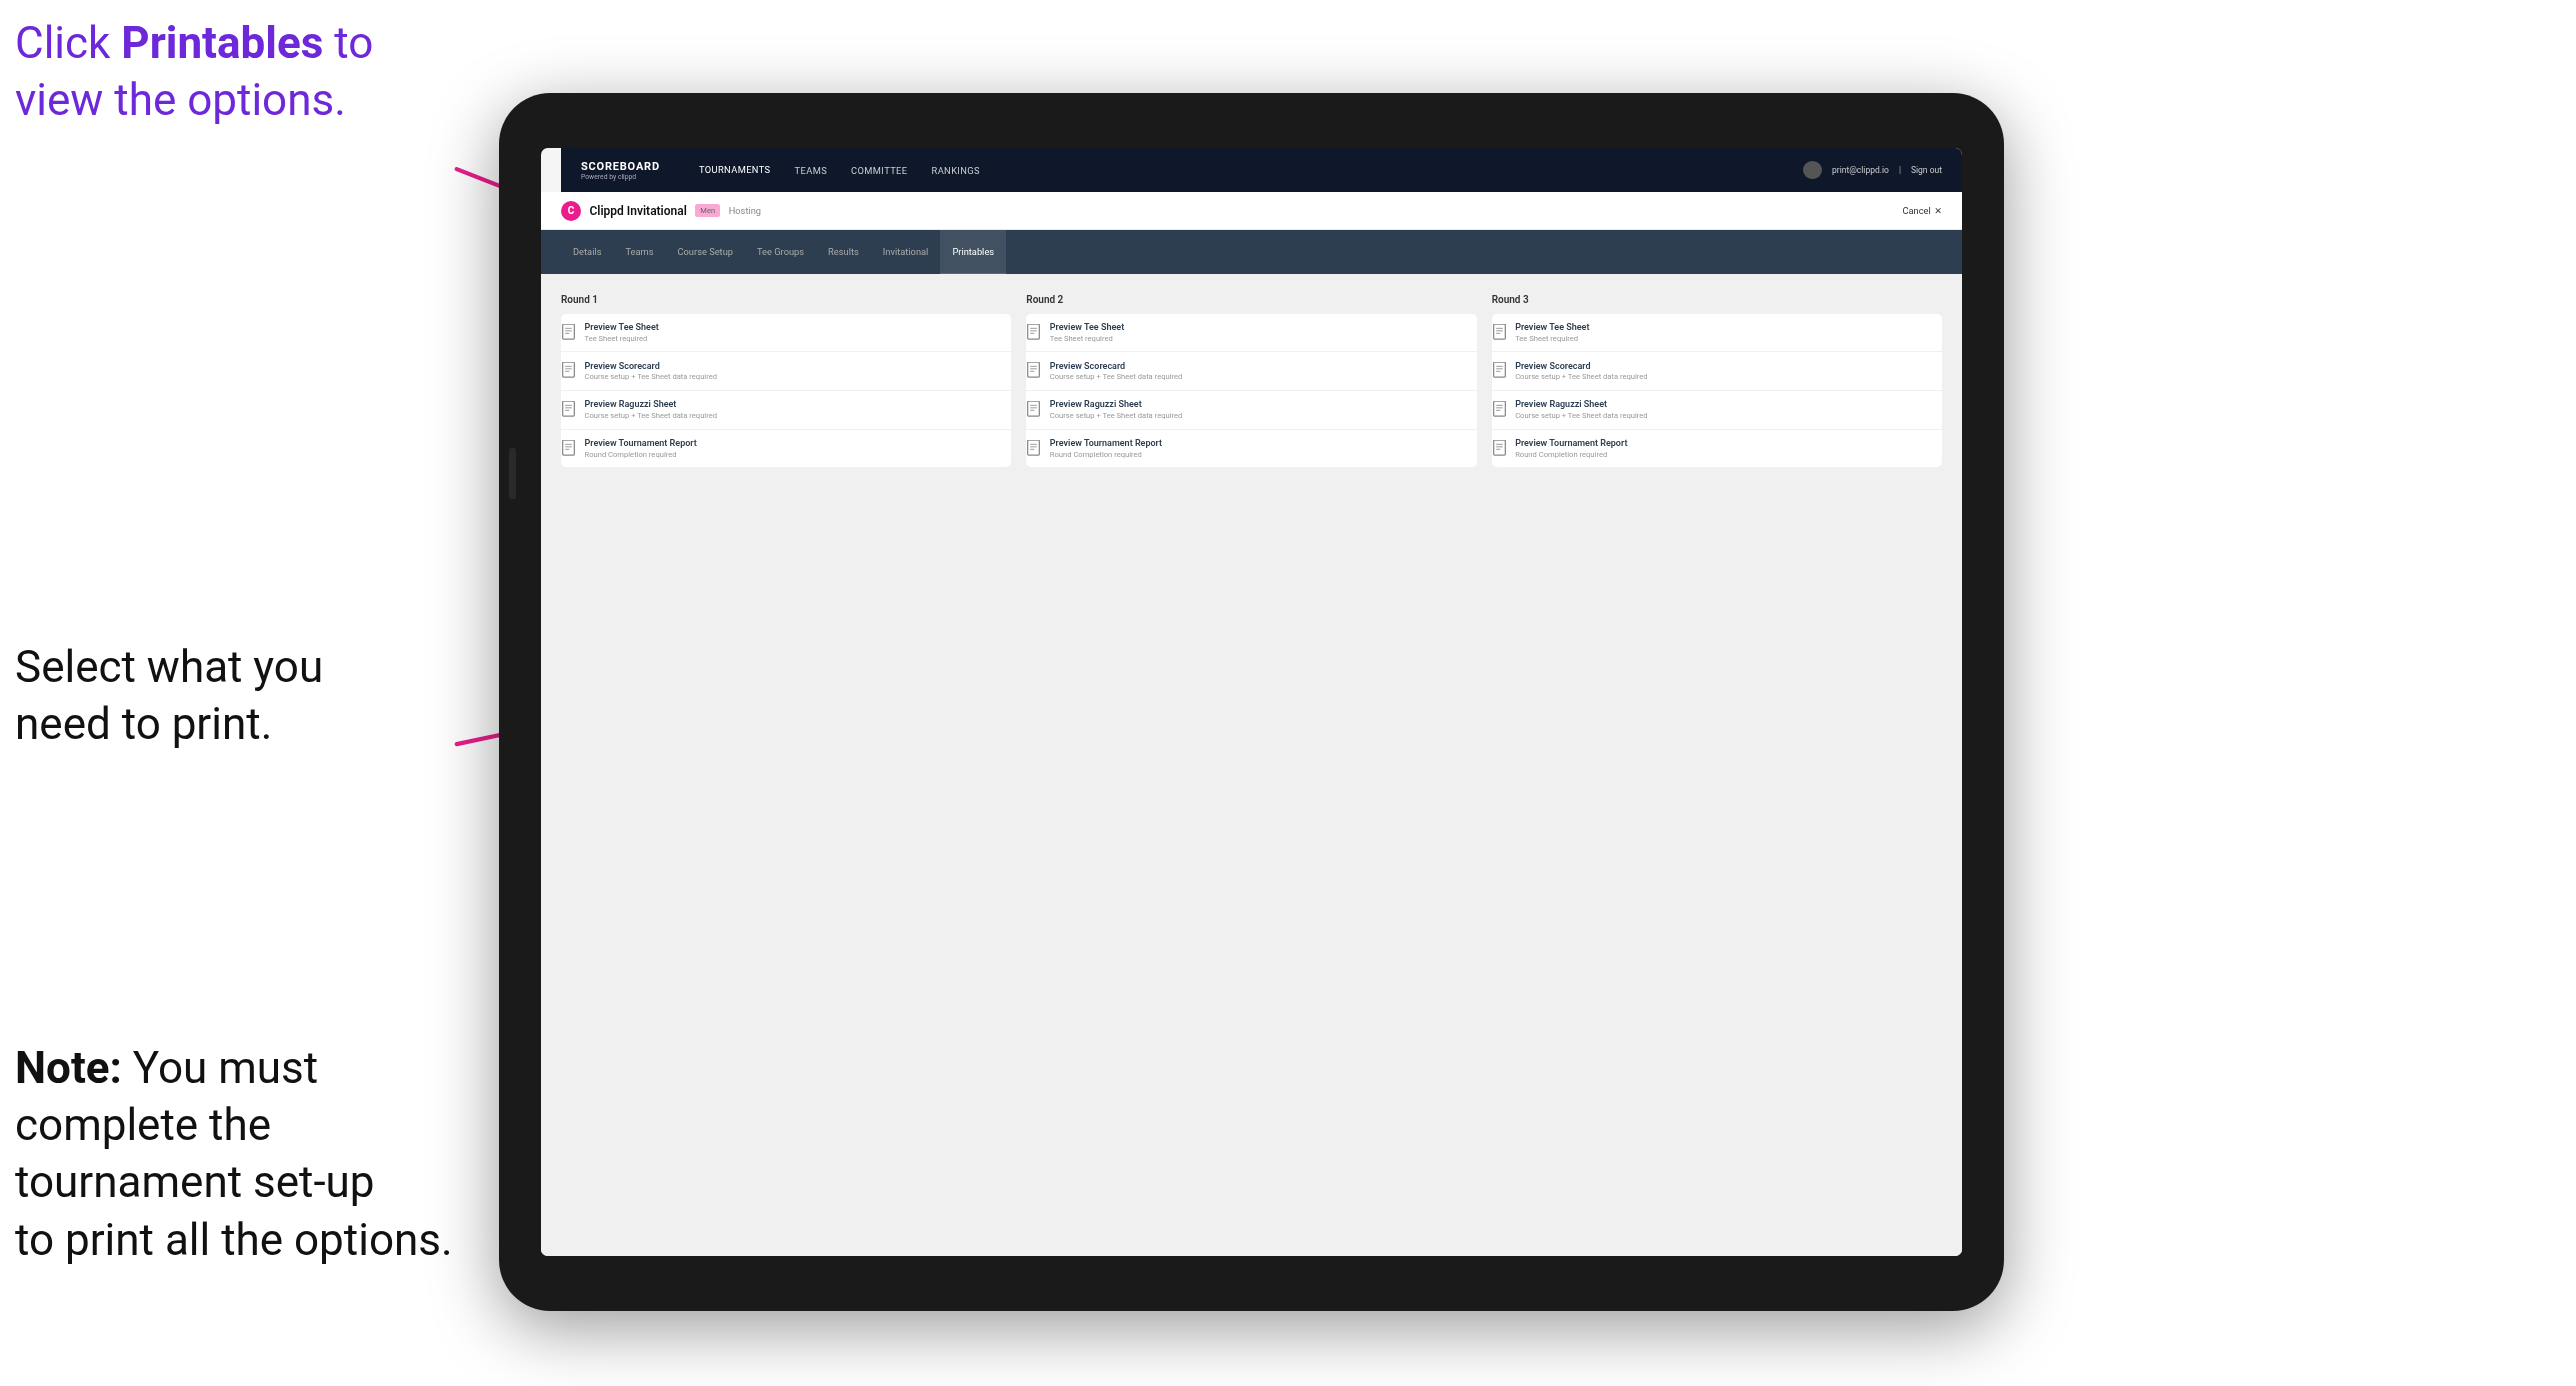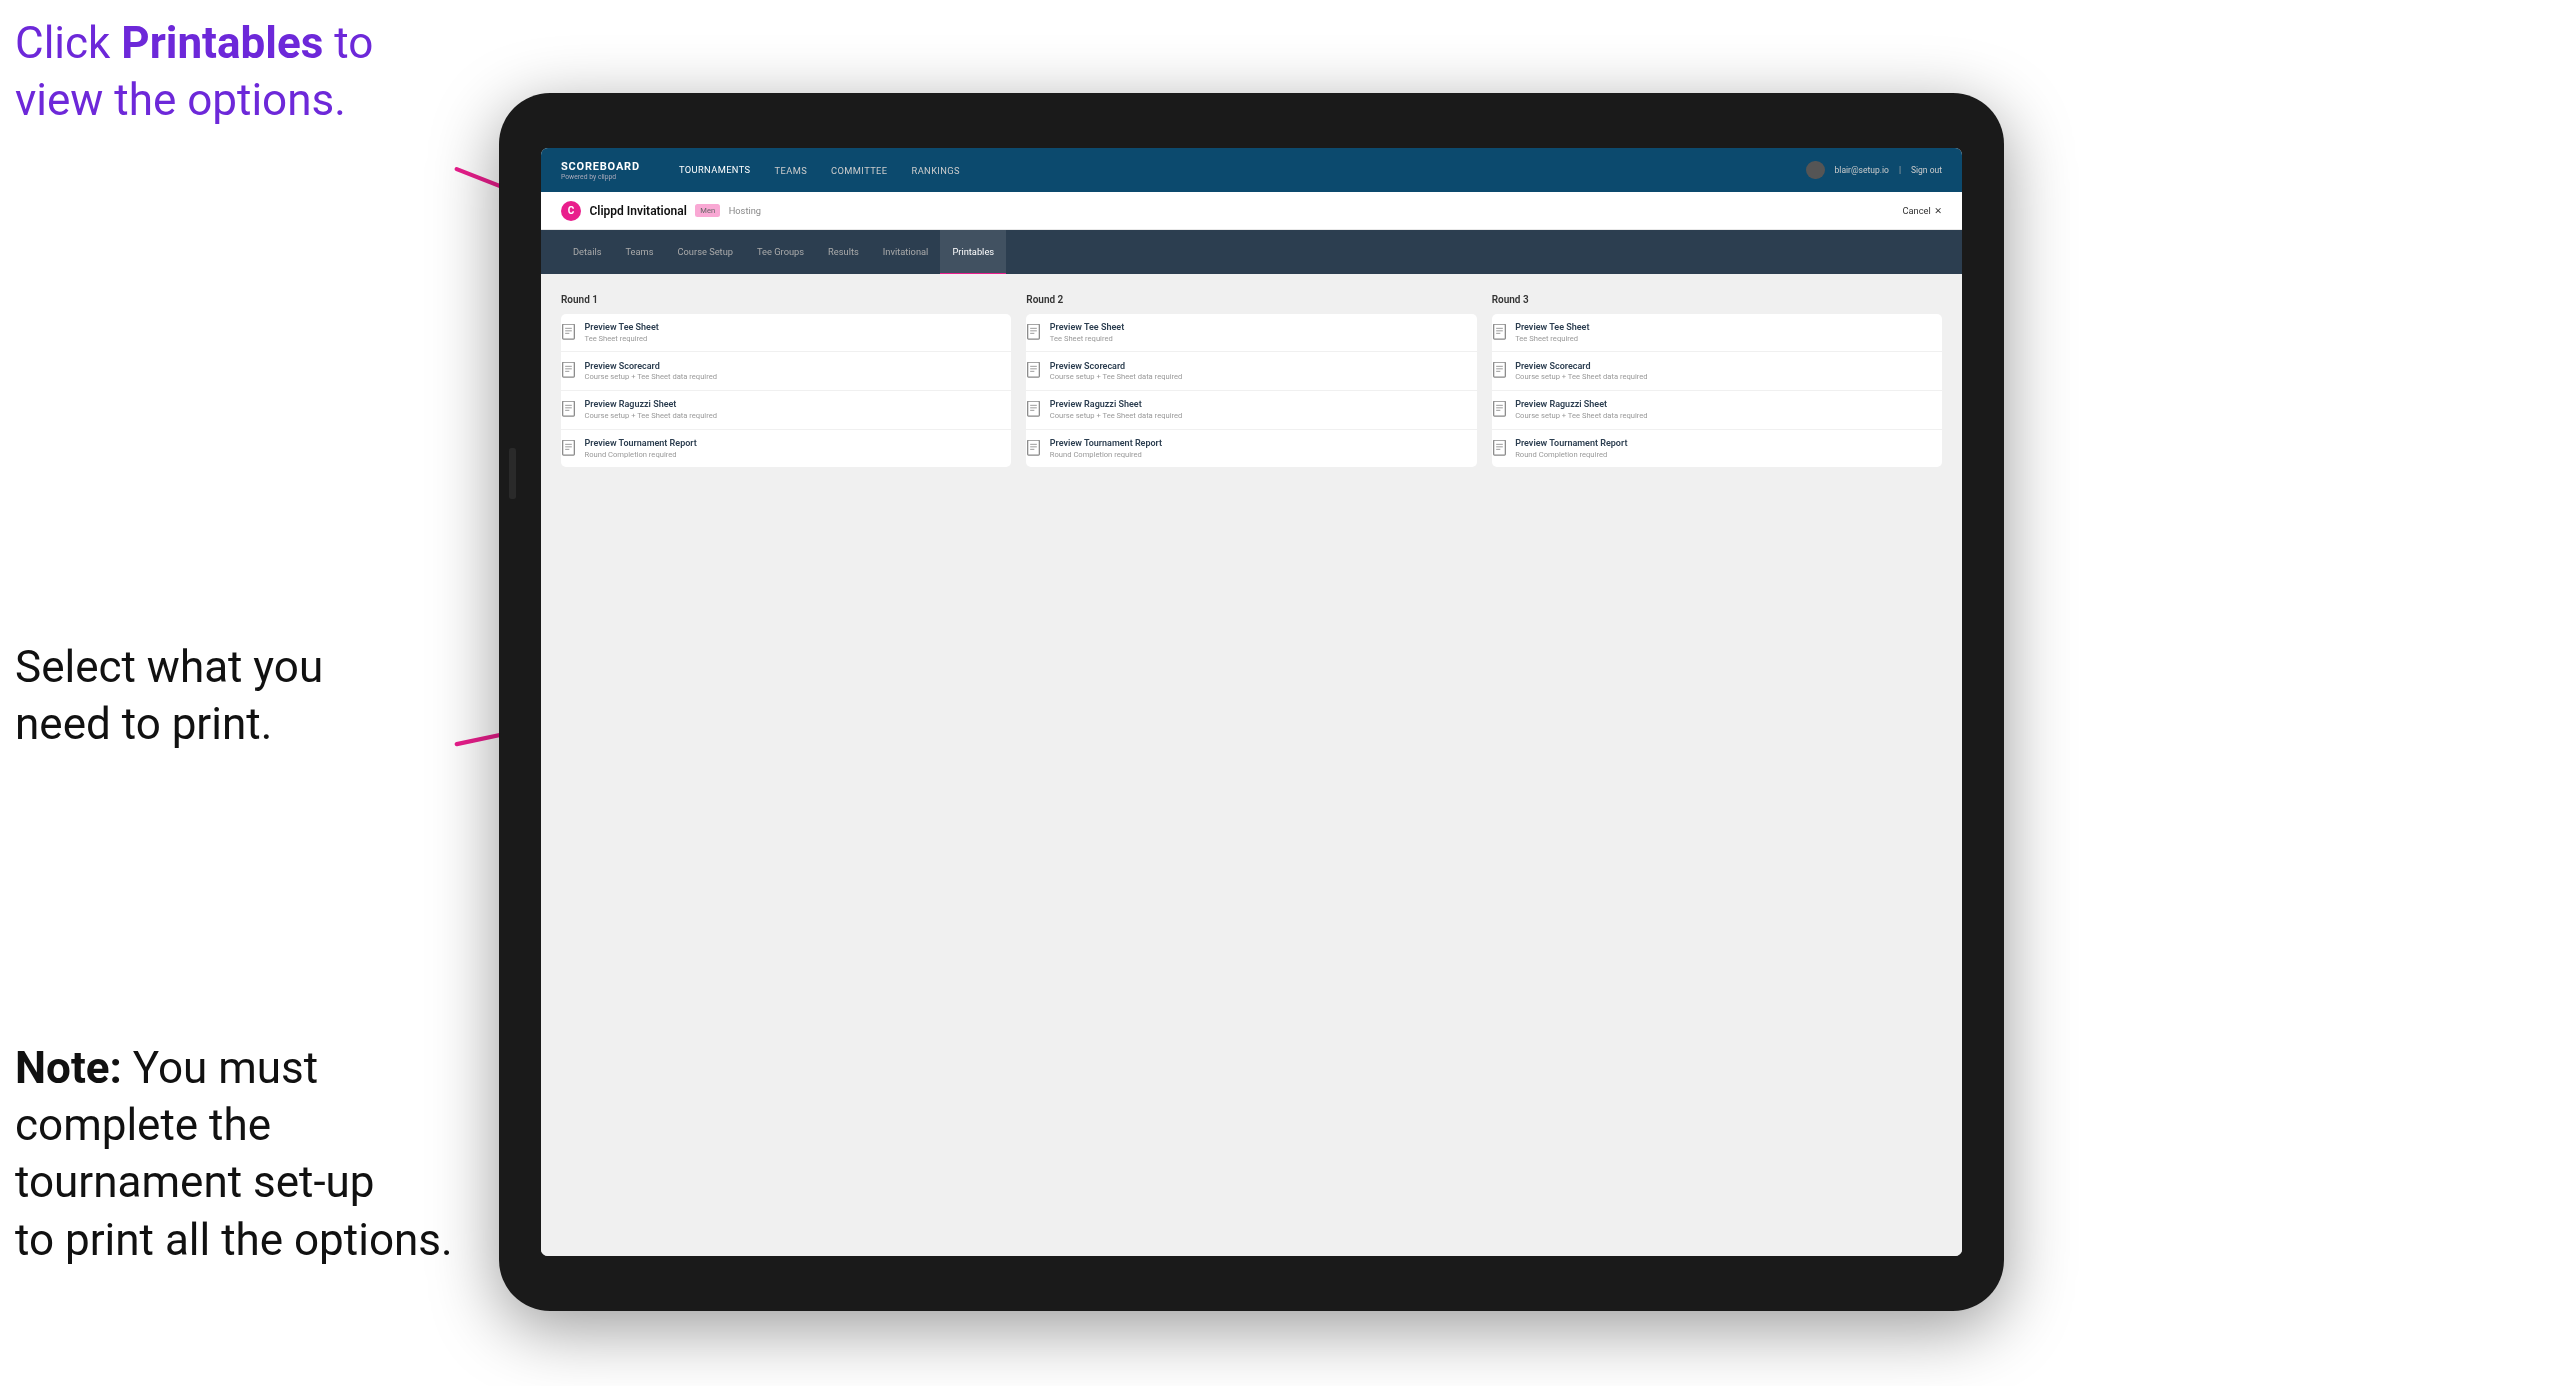--- a/index.html
+++ b/index.html
@@ -76,26 +76,27 @@
       height: 1108px;
       background: #f5f5f5;
       border-radius: 6.8px;
       overflow: hidden;
       display: flex;
       flex-direction: column;
     }
 
     
     .top-nav {
-      background: #0c4a6e;
+      background: #0f172a;
       height: 44px;
       display: flex;
       align-items: center;
       padding: 0 20px;
       flex-shrink: 0;
+      margin-left: 20px;
     }
     .scoreboard-logo {
       display: flex;
       flex-direction: column;
       margin-right: 27px;
     }
     .scoreboard-logo .title {
       color: #ffffff;
       font-size: 11px;
       font-weight: 700;
@@ -315,21 +316,21 @@
         <span class="sub">Powered by clippd</span>
       </div>
       <nav class="nav-links">
         <a class="nav-link active">TOURNAMENTS</a>
         <a class="nav-link">TEAMS</a>
         <a class="nav-link">COMMITTEE</a>
         <a class="nav-link">RANKINGS</a>
       </nav>
       <div class="nav-right">
         <div class="user-avatar"></div>
-        <span class="user-name">blair@setup.io</span>
+        <span class="user-name">print@clippd.io</span>
         <span style="color:#aaa;font-size:8.5px;">|</span>
         <span class="sign-out">Sign out</span>
       </div>
     </div>
 
     <div class="tournament-header">
       <div class="tournament-title">
         <div class="c-logo">C</div>
         <span class="name">Clippd Invitational</span>
         <span class="badge">Men</span>

